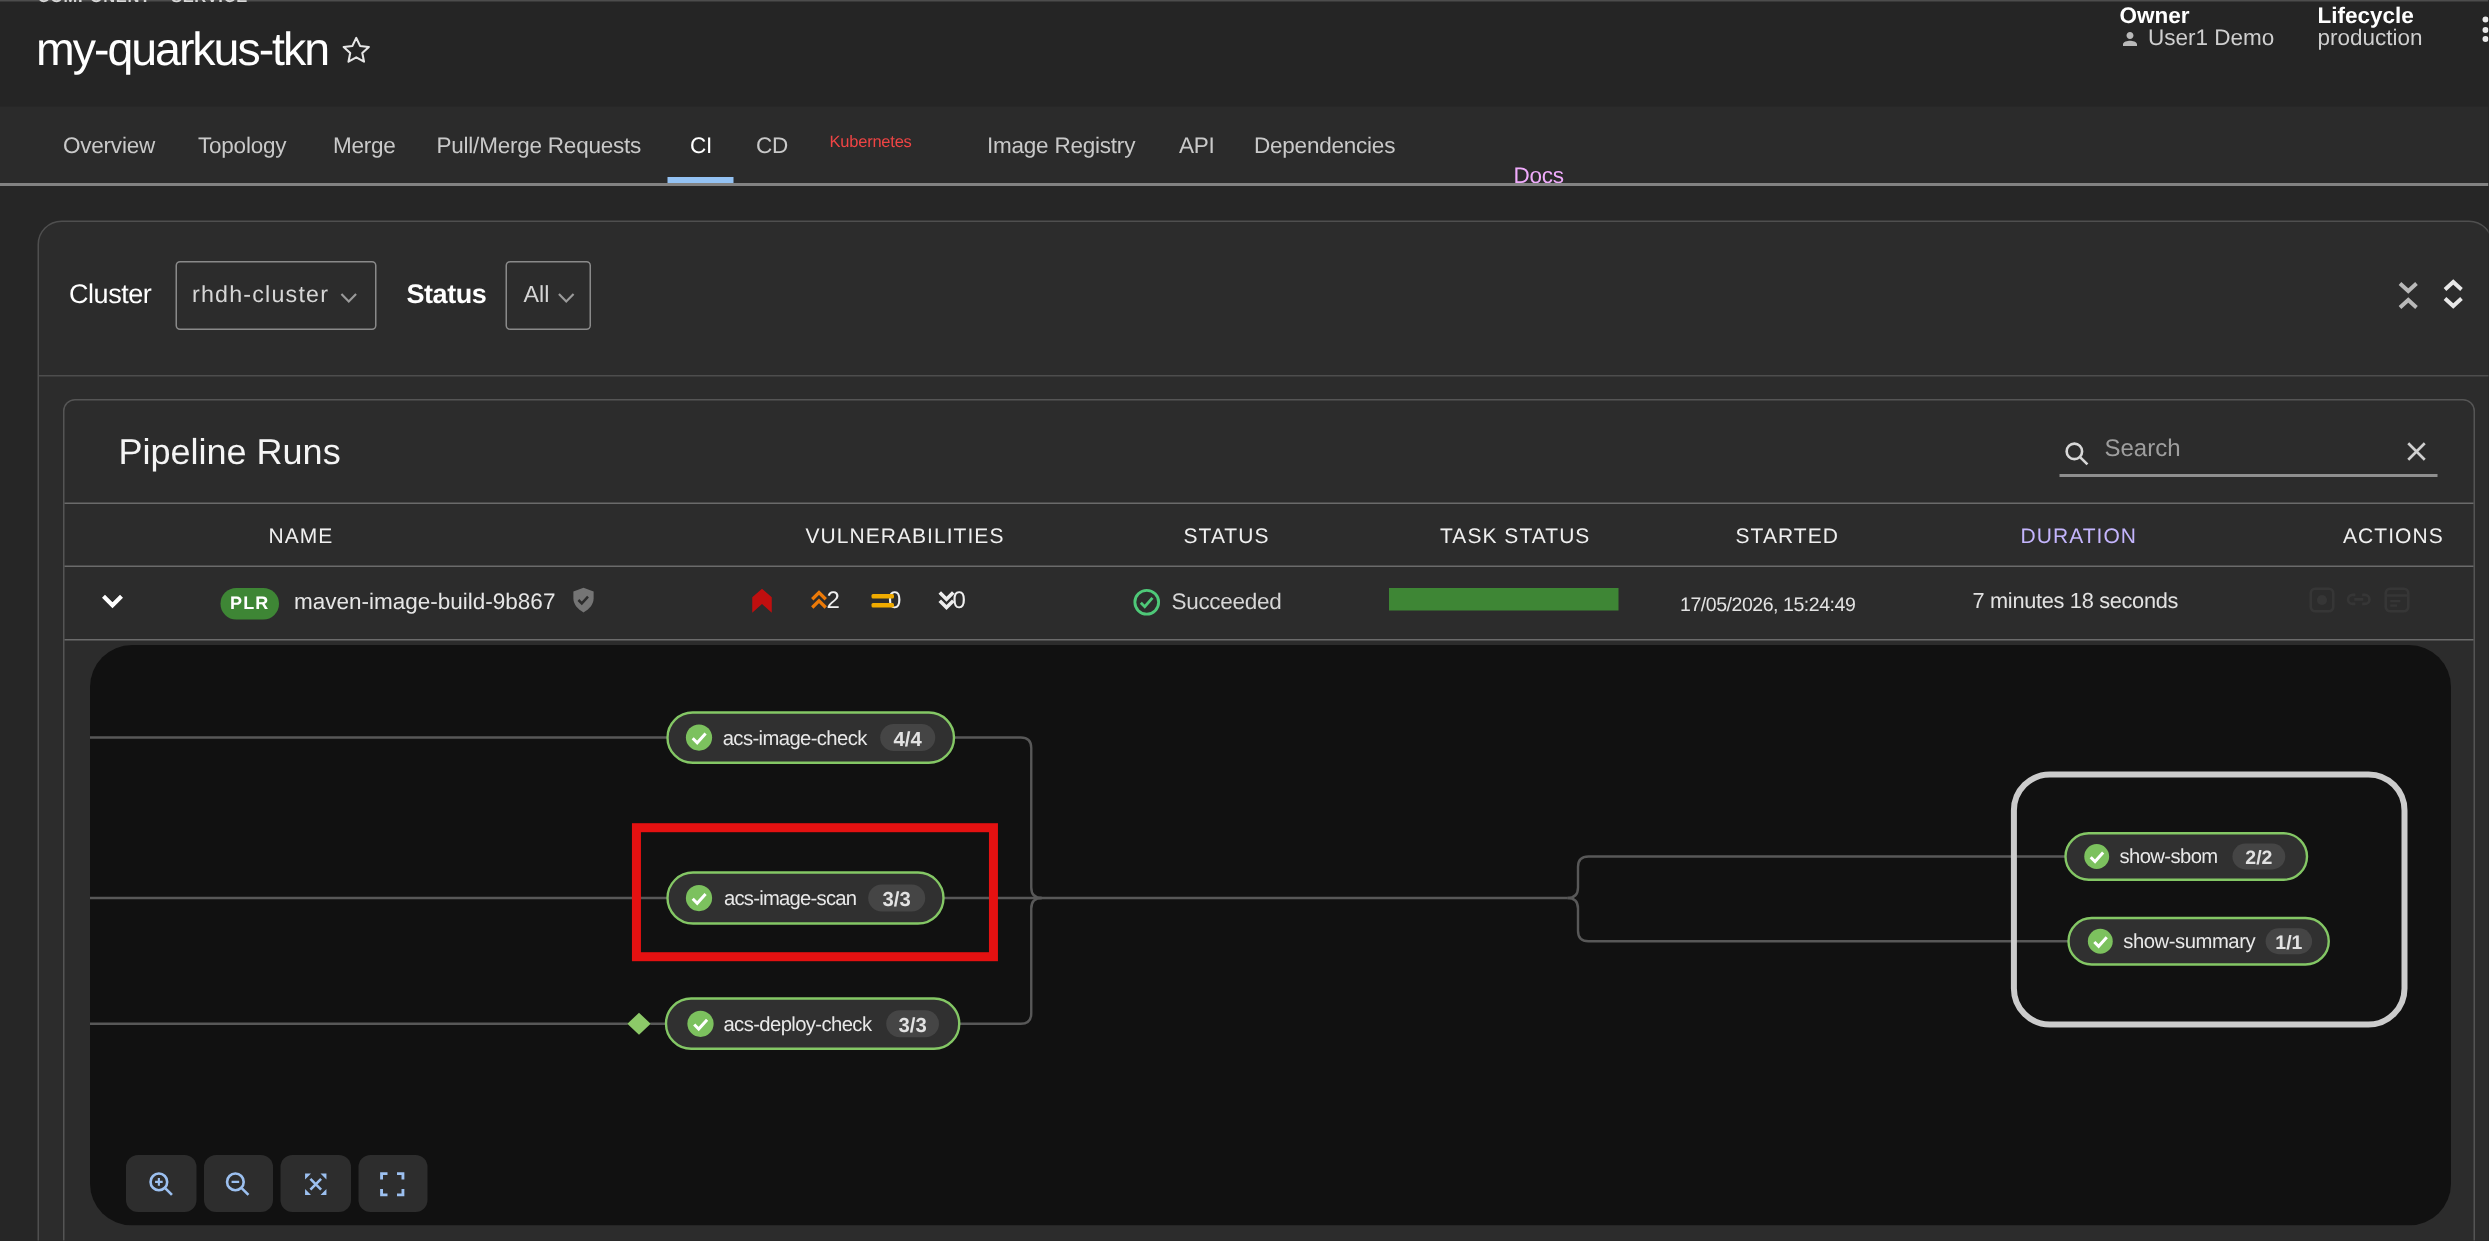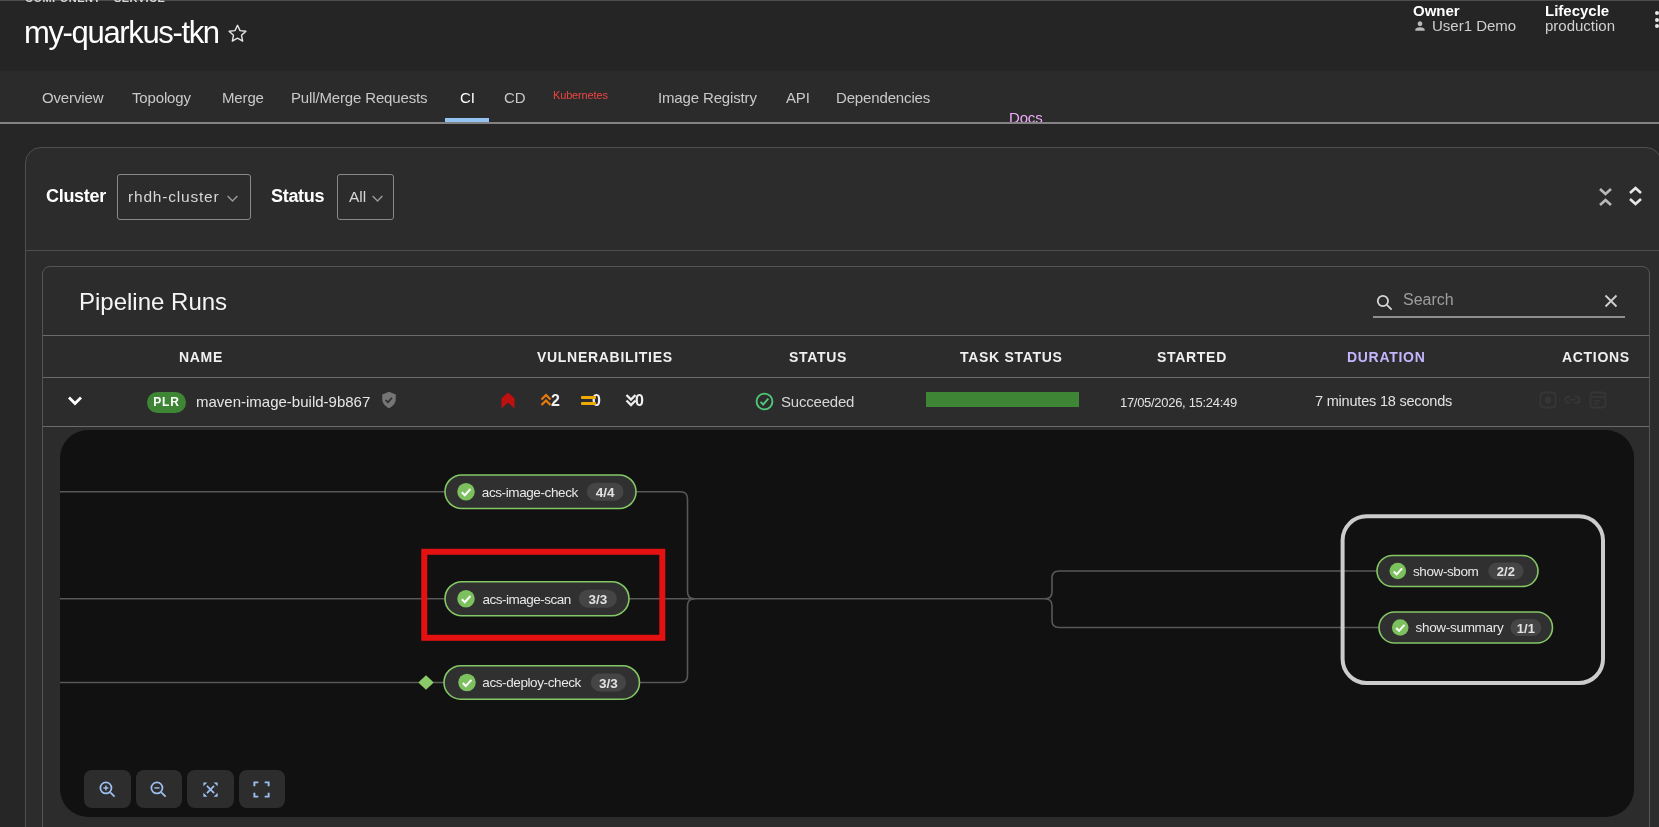--- a/index.html
+++ b/index.html
@@ -1,16 +1,16 @@
 <!DOCTYPE html>
 <html><head><meta charset="utf-8"><style>
 html,body{margin:0;padding:0;background:#262626;}
 body{width:1659px;height:827px;position:relative;overflow:hidden;font-family:"Liberation Sans",sans-serif;-webkit-font-smoothing:antialiased;}
 .abs{position:absolute;}
-.bold{font-weight:bold;padding-left:32px;}
+.bold{font-weight:normal;padding-left:32px;}
 svg{display:block;}
 </style></head>
 <body>
 <div class="abs" style="left:0;top:0;width:1659px;height:71px;background:#252525;"></div>
 <div class="abs" style="left:0;top:71px;width:1659px;height:50.5px;background:#2b2b2b;"></div>
 
 <div class="abs" style="left:0;top:0;width:1659px;height:1px;background:#4d4d4d;"></div>
 
 <div class="abs" style="left:25px;top:0;width:260px;height:4.5px;overflow:hidden;">
     <div style="position:absolute;left:0;top:-8px;color:#d6d6d6;font-size:11px;font-weight:bold;letter-spacing:0.45px;">COMPONENT</div>
@@ -43,21 +43,21 @@
 <div class="abs" style="left:553px;top:89px;color:#ef4444;font-size:11px;letter-spacing:-0.15px;">Kubernetes</div>
 <div class="abs" style="left:658px;top:89px;color:#c9c9c9;font-size:15px;letter-spacing:-0.15px;">Image Registry</div>
 <div class="abs" style="left:786px;top:89px;color:#c9c9c9;font-size:15px;letter-spacing:-0.15px;">API</div>
 <div class="abs" style="left:836px;top:89px;color:#c9c9c9;font-size:15px;letter-spacing:-0.15px;">Dependencies</div>
 <div class="abs" style="left:1009px;top:89px;color:#f0abfc;font-size:15px;letter-spacing:-0.15px;margin-top:20px;">Docs</div>
 <div class="abs" style="left:0;top:121.5px;width:1659px;height:2px;background:#828282;"></div>
 <div class="abs" style="left:445px;top:118px;width:44px;height:3.5px;background:#94c2f3;"></div>
 
 <div class="abs" style="left:25px;top:147px;width:1637px;height:760px;background:#2c2c2c;border:1px solid #4f4f4f;border-radius:16px 16px 0 0;box-sizing:border-box;"></div>
 
-<div class="abs" style="left:46px;top:185.5px;color:#ffffff;font-size:18px;font-weight:bold;letter-spacing:-0.3px;">Cluster</div>
+<div class="abs" style="left:46px;top:185.5px;color:#ffffff;font-size:18px;font-weight:normal;letter-spacing:-0.3px;">Cluster</div>
 <div class="abs" style="left:117px;top:174px;width:134px;height:46px;border:1px solid #8a8a8a;border-radius:3px;box-sizing:border-box;"></div>
 <div class="abs" style="left:128px;top:188px;color:#d6d6d6;font-size:15.5px;letter-spacing:0.8px;">rhdh-cluster</div>
 <svg class="abs" style="left:226px;top:192px;" width="13" height="13" viewBox="0 0 16 16">
     <path d="M2 5l6 6 6-6" fill="none" stroke="#9a9a9a" stroke-width="1.8"></path>
   </svg>
 <div class="abs" style="left:271px;top:185.5px;color:#ffffff;font-size:18px;font-weight:bold;letter-spacing:-0.3px;">Status</div>
 <div class="abs" style="left:337px;top:174px;width:57px;height:46px;border:1px solid #8a8a8a;border-radius:3px;box-sizing:border-box;"></div>
 <div class="abs" style="left:349px;top:188px;color:#d6d6d6;font-size:15.5px;">All</div>
 <svg class="abs" style="left:371px;top:192px;" width="13" height="13" viewBox="0 0 16 16">
     <path d="M2 5l6 6 6-6" fill="none" stroke="#9a9a9a" stroke-width="1.8"></path>

